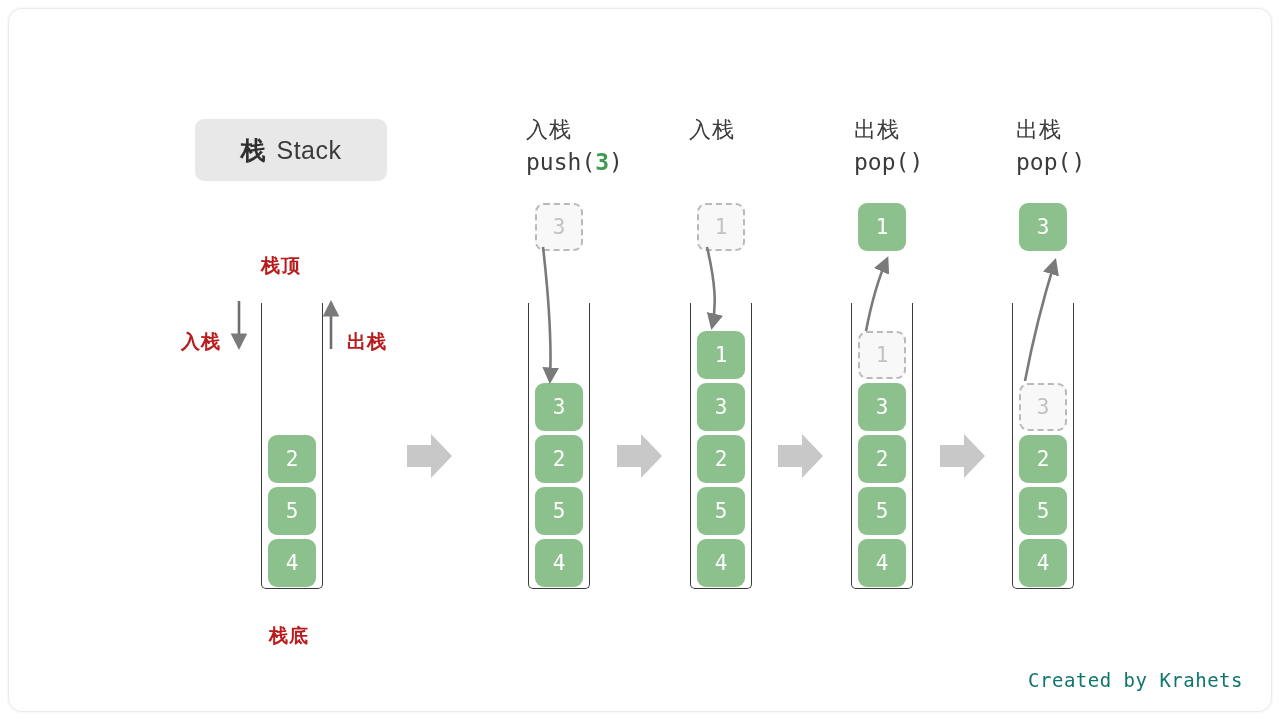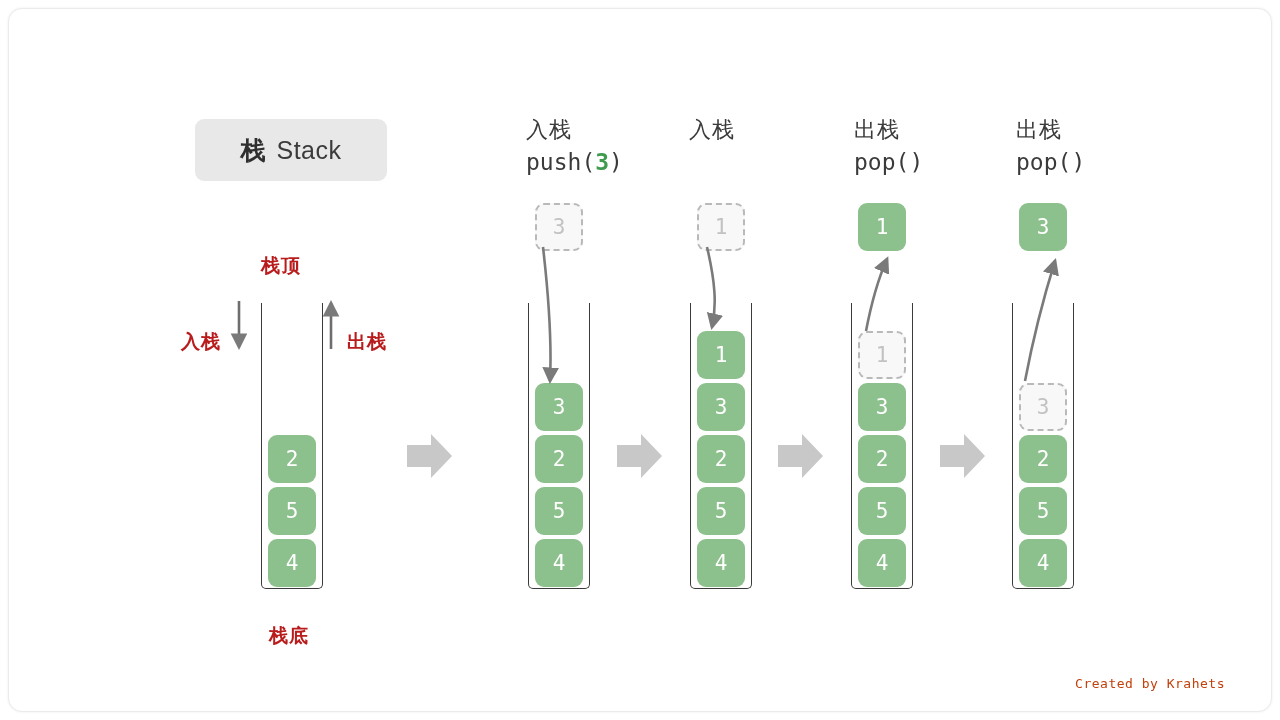--- a/index.html
+++ b/index.html
@@ -134,25 +134,25 @@
   svg.arrow-layer {
     position: absolute;
     left: 0; top: 0;
     width: 1264px;
     height: 704px;
     pointer-events: none;
   }
 
   .wm {
     position: absolute;
-    right: 46px;
+    right: 28px;
     bottom: 20px;
     font-family: "DejaVu Sans Mono", "Liberation Mono", monospace;
-    font-size: 13px;
-    color: #c2410c;
+    font-size: 19px;
+    color: #0f766e;
     letter-spacing: 0.5px;
   }
 </style>
 </head>
 <body>
 
 <div id="canvas">
 
   <div id="title-chip">
     <span class="t-cjk">栈</span>

